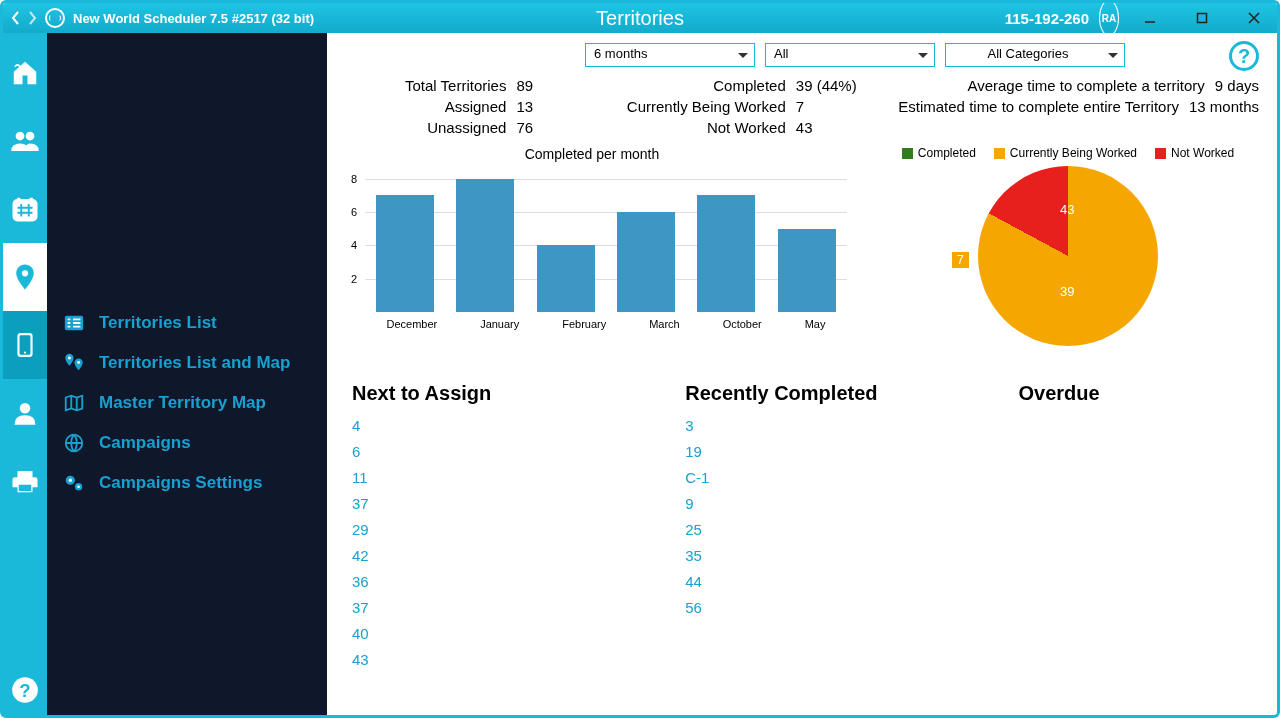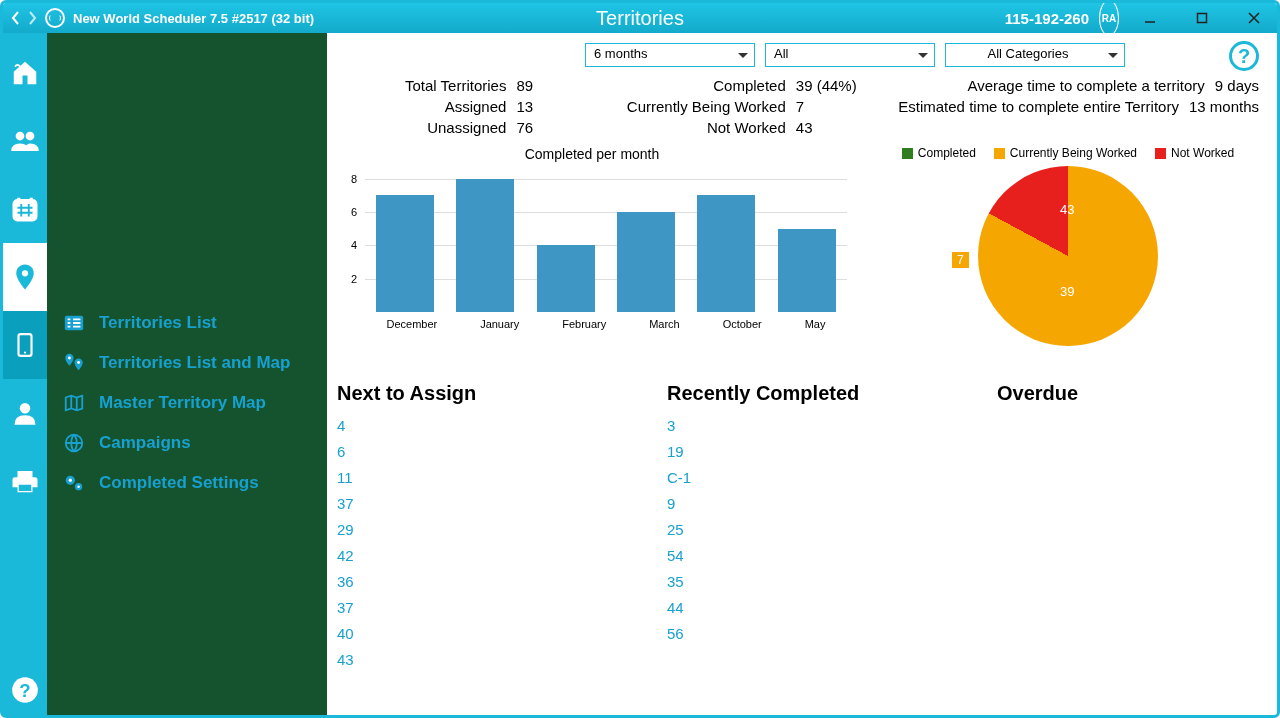--- a/index.html
+++ b/index.html
@@ -48,21 +48,21 @@
     width: 44px; height: 68px; display:flex; align-items:center; justify-content:center;
     cursor:pointer; color:#fff;
   }
   .rail .rail-item.active { background:#fff; color:#1bb9d9; }
   .rail .rail-item.deep  { background:#0a9fbd; }
   .rail .rail-spacer { flex:1; }
 
   
   .submenu {
     position:absolute; left:47px; top:33px; bottom:3px; width:280px;
-    background:#14532d; padding: 270px 0 7px 14px;
+    background:#0f172a; padding: 270px 0 7px 14px;
   }
   .submenu .sub-item {
     display:flex; align-items:center; gap:12px;
     height:40px; color:#18a0d0; font-size:17px; font-weight:600; cursor:pointer;
   }
   .submenu .sub-icon { width:26px; display:flex; justify-content:center; }
 
   
   .main {
     position:absolute; left:327px; right:3px; top:33px; bottom:3px;
@@ -106,21 +106,21 @@
   .legend { display:flex; gap:18px; font-size:12px; margin-bottom:6px; }
   .legend span { display:flex; align-items:center; gap:5px; }
   .swatch { width:11px; height:11px; display:inline-block; }
   .pie { width:180px; height:180px; border-radius:50%; position:relative; }
   .pie .lbl { position:absolute; color:#fff; font-size:13px; font-weight:400; }
   .pie .out-lbl { position:absolute; background:#f6a600; color:#fff; font-size:12px; padding:1px 5px; }
 
   
   .lists { display:flex; gap:20px; }
   .listcol h3 { font-size:20px; font-weight:700; margin-bottom:8px; }
-  .listcol { width:310px; }
+  .listcol { width:310px;margin-left:15px; }
   .listcol.overdue { width:250px; }
   .listcol a { display:block; color:#18a0d0; text-decoration:none; font-size:15px; line-height:26px; font-weight:500;}
 
   svg { display:block; }
 </style>
 </head>
 <body>
 
 <div class="titlebar">
   <div class="nav-arrows">
@@ -258,21 +258,21 @@
   </div>
   <div class="sub-item">
     <span class="sub-icon">
       <svg width="24" height="22" viewBox="0 0 24 24" fill="#18a0d0">
           <circle cx="8" cy="9" r="5"></circle>
           <circle cx="8" cy="9" r="1.8" fill="#fff"></circle>
           <circle cx="17" cy="16" r="4"></circle>
           <circle cx="17" cy="16" r="1.4" fill="#fff"></circle>
         </svg>
     </span>
-    <span>Completed Settings</span>
+    <span>Campaigns Settings</span>
   </div>
 </div>
 
 <div class="main">
 
   <div class="help">?</div>
 
   <div class="filters">
     <div class="combo"><span>6 months</span></div>
     <div class="combo"><span>All</span></div>
@@ -389,21 +389,20 @@
         </div>
     </div>
     <div class="listcol">
       <h3>Recently Completed</h3>
       <div id="recent-list">
           <a href="#">3</a>
           <a href="#">19</a>
           <a href="#">C-1</a>
           <a href="#">9</a>
           <a href="#">25</a>
-          <a href="#">54</a>
           <a href="#">35</a>
           <a href="#">44</a>
           <a href="#">56</a>
         </div>
     </div>
     <div class="listcol overdue">
       <h3>Overdue</h3>
     </div>
   </div>
 

